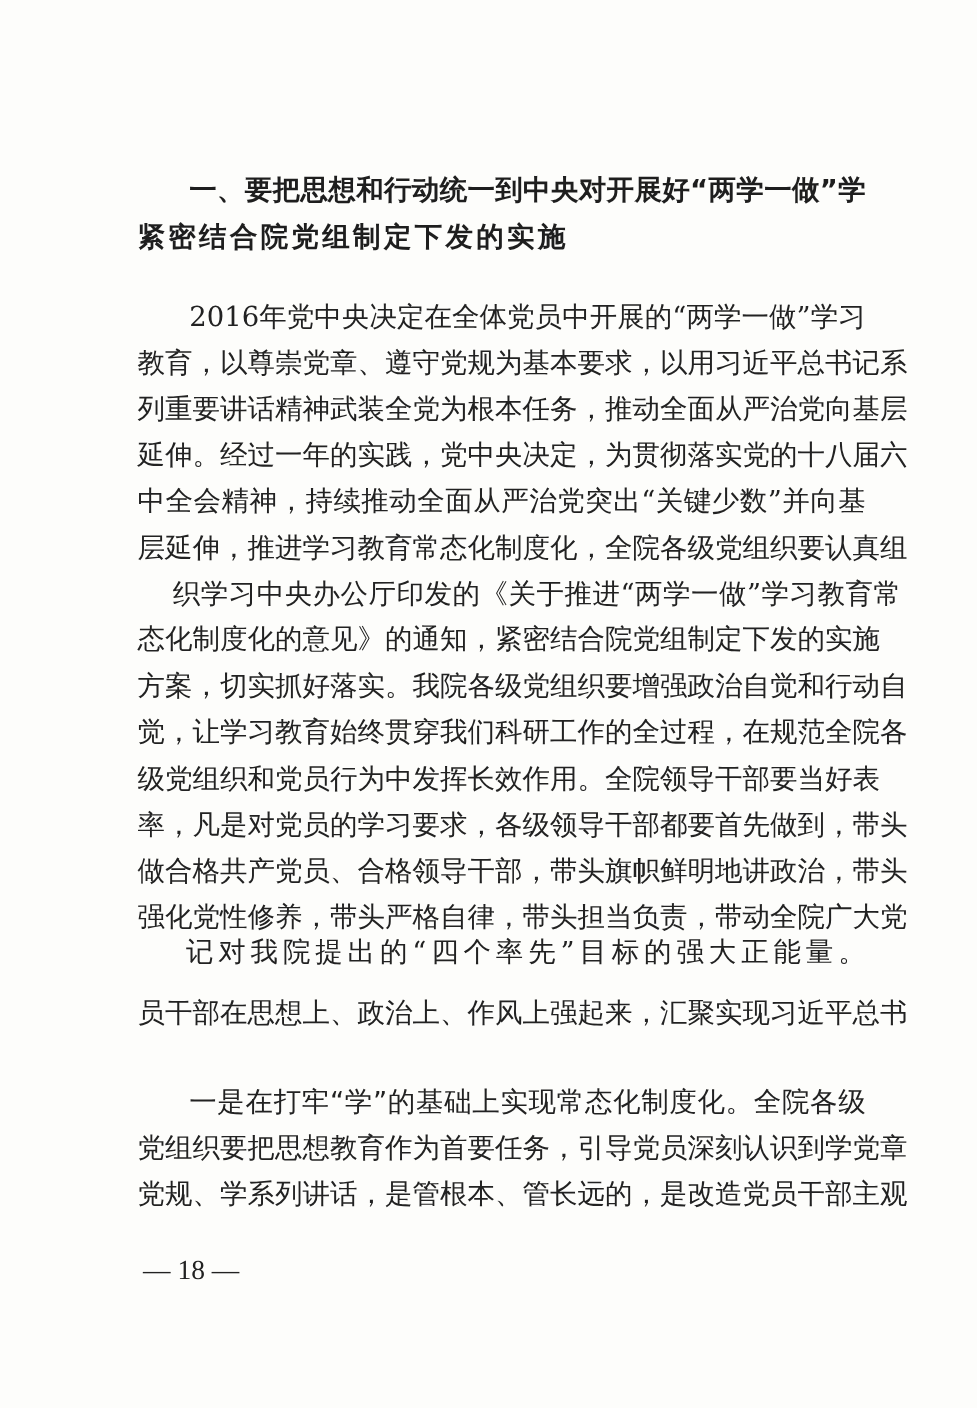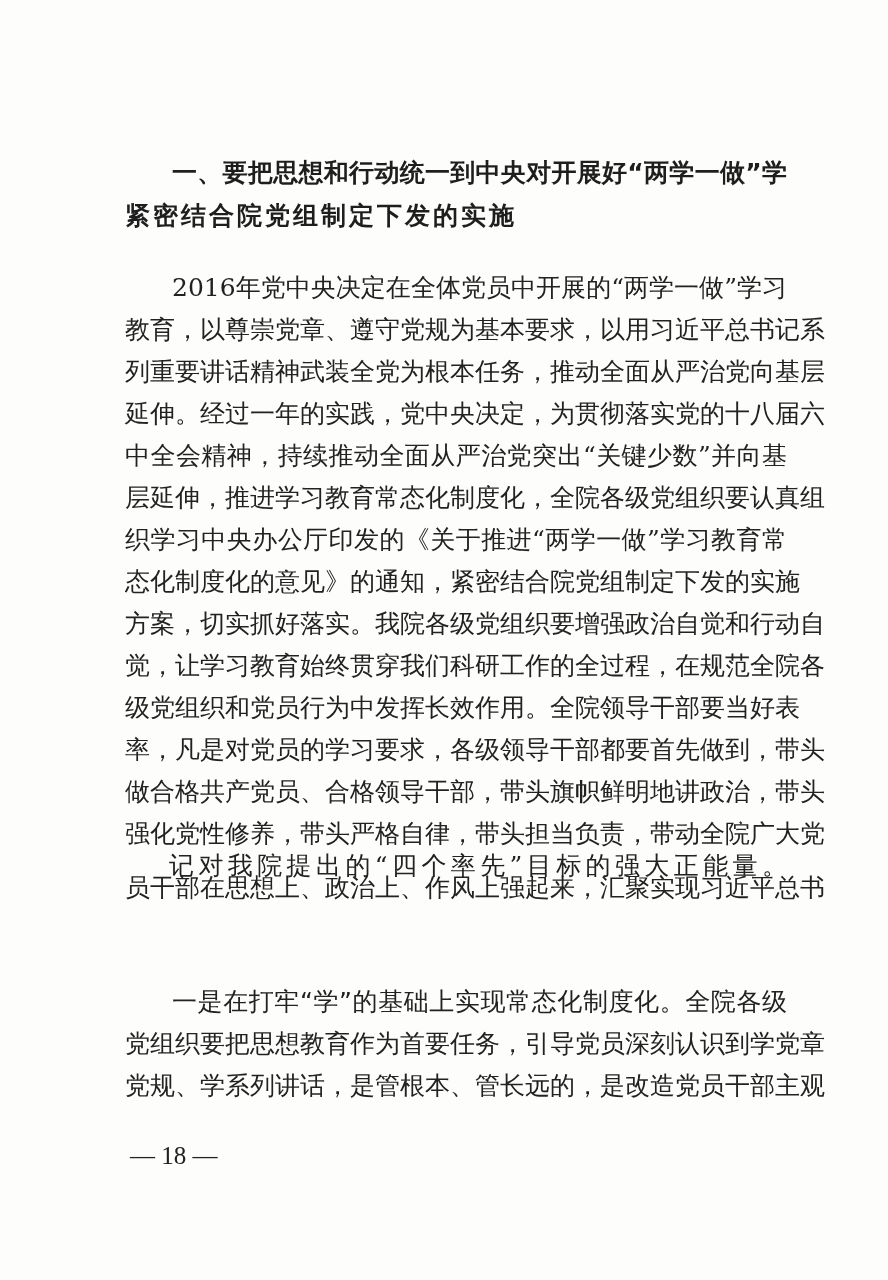--- a/index.html
+++ b/index.html
@@ -53,29 +53,29 @@
 
   <div class="line indent heading" style="top:153px;">一、要把思想和行动统一到中央对开展好“两学一做”学</div>
   <div class="line heading last" style="top:196px; letter-spacing:3px;">紧密结合院党组制定下发的实施</div>
 
   <div class="line indent" style="top:268px;">2016年党中央决定在全体党员中开展的“两学一做”学习</div>
   <div class="line" style="top:310px;">教育，以尊崇党章、遵守党规为基本要求，以用习近平总书记系</div>
   <div class="line" style="top:352px;">列重要讲话精神武装全党为根本任务，推动全面从严治党向基层</div>
   <div class="line" style="top:394px;">延伸。经过一年的实践，党中央决定，为贯彻落实党的十八届六</div>
   <div class="line" style="top:436px;">中全会精神，持续推动全面从严治党突出“关键少数”并向基</div>
   <div class="line" style="top:478px;">层延伸，推进学习教育常态化制度化，全院各级党组织要认真组</div>
-  <div class="line" style="top:520px;">织学习中央办公厅印发的《关于推进“两学一做”学习教育常</div>
+  <div class="line" style="top:520px;margin-left:32px;">织学习中央办公厅印发的《关于推进“两学一做”学习教育常</div>
   <div class="line" style="top:562px;font-family:Liberation Serif, serif;">态化制度化的意见》的通知，紧密结合院党组制定下发的实施</div>
   <div class="line" style="top:604px;">方案，切实抓好落实。我院各级党组织要增强政治自觉和行动自</div>
   <div class="line" style="top:646px;">觉，让学习教育始终贯穿我们科研工作的全过程，在规范全院各</div>
   <div class="line" style="top:688px;">级党组织和党员行为中发挥长效作用。全院领导干部要当好表</div>
   <div class="line" style="top:730px;">率，凡是对党员的学习要求，各级领导干部都要首先做到，带头</div>
   <div class="line" style="top:772px;">做合格共产党员、合格领导干部，带头旗帜鲜明地讲政治，带头</div>
   <div class="line" style="top:814px;">强化党性修养，带头严格自律，带头担当负责，带动全院广大党</div>
-  <div class="line" style="top:868px;">员干部在思想上、政治上、作风上强起来，汇聚实现习近平总书</div>
+  <div class="line" style="top:901px;">员干部在思想上、政治上、作风上强起来，汇聚实现习近平总书</div>
   <div class="line last" style="top:846px;margin-left:44px;">记对我院提出的“四个率先”目标的强大正能量。</div>
 
   <div class="line indent" style="top:982px;">
     <span class="bold-lead">一是在打牢“学”的基础上实现常态化制度化。</span><span>全院各级</span>
   </div>
   <div class="line" style="top:1024px;">党组织要把思想教育作为首要任务，引导党员深刻认识到学党章</div>
   <div class="line" style="top:1066px;">党规、学系列讲话，是管根本、管长远的，是改造党员干部主观</div>
 
   <div class="page-number">— 18 —</div>
 </div>

